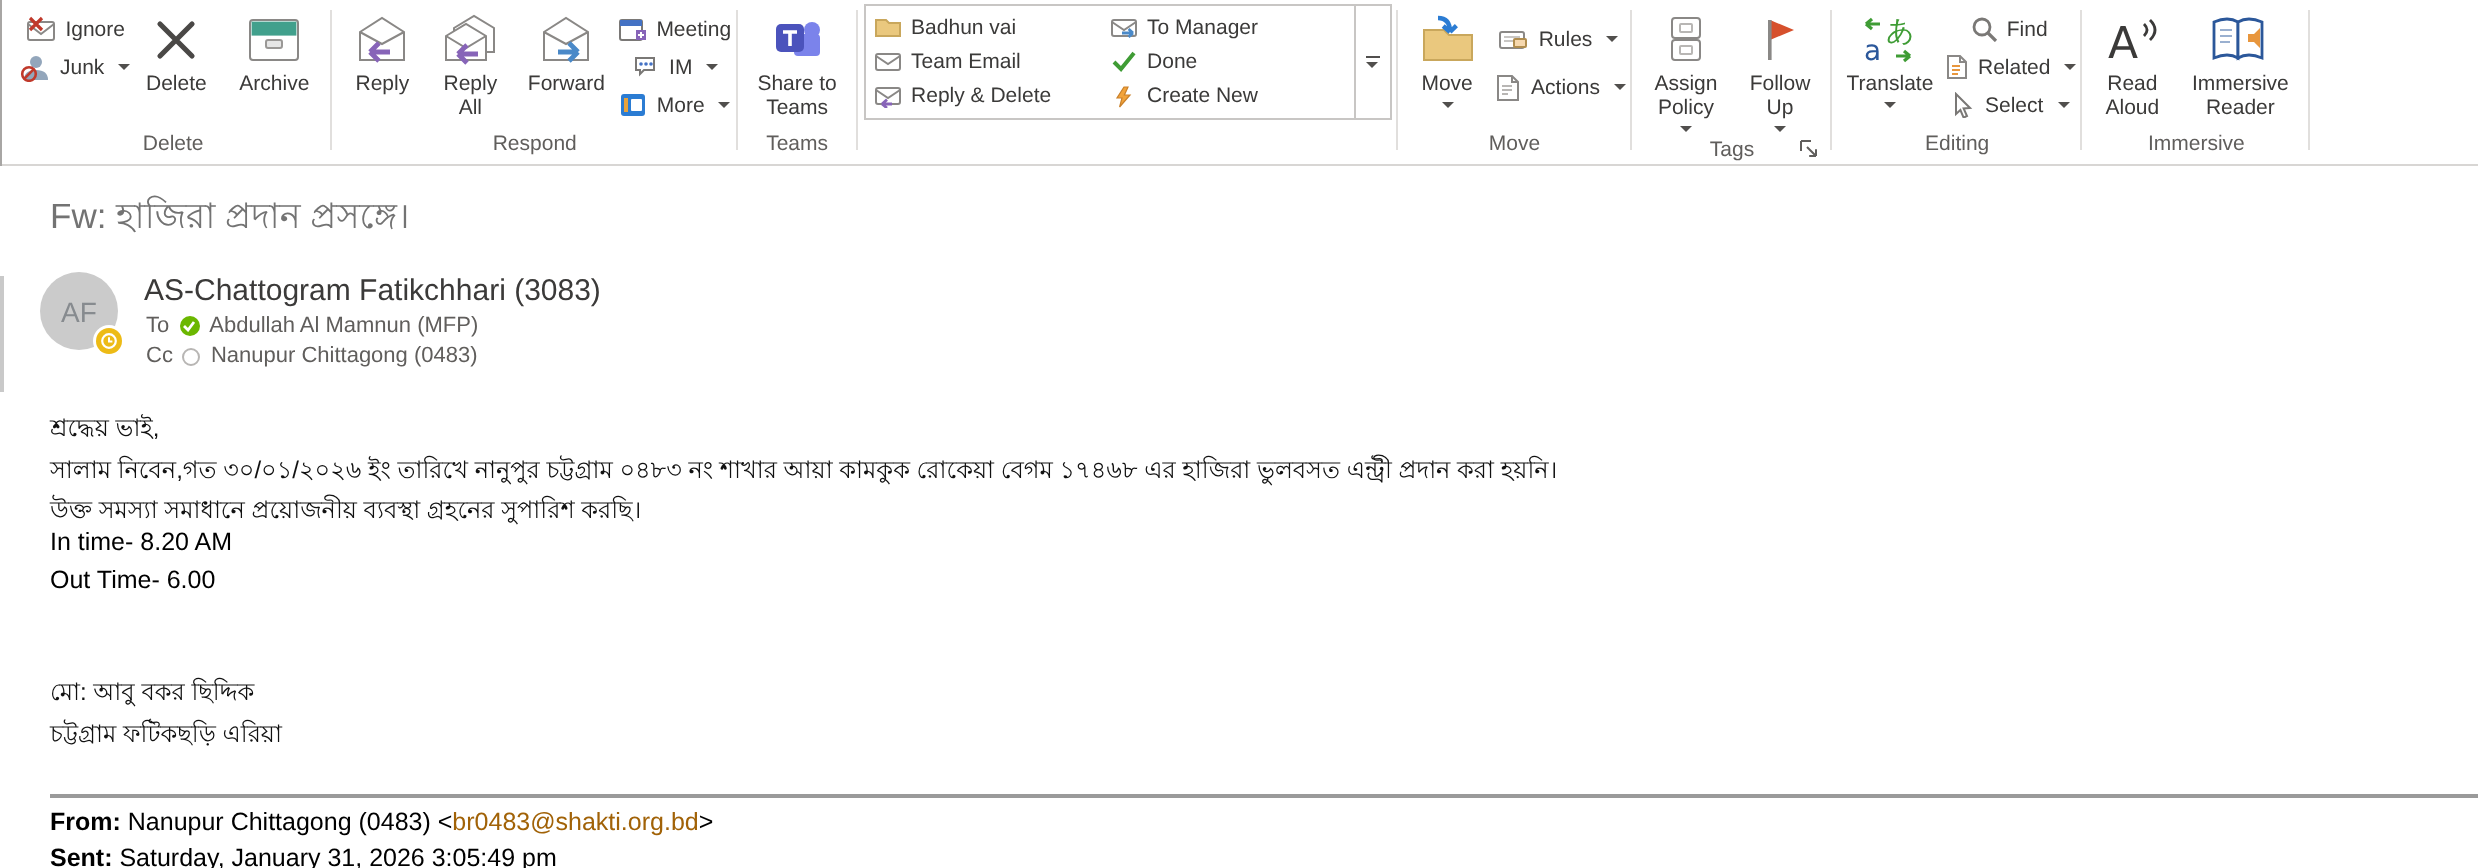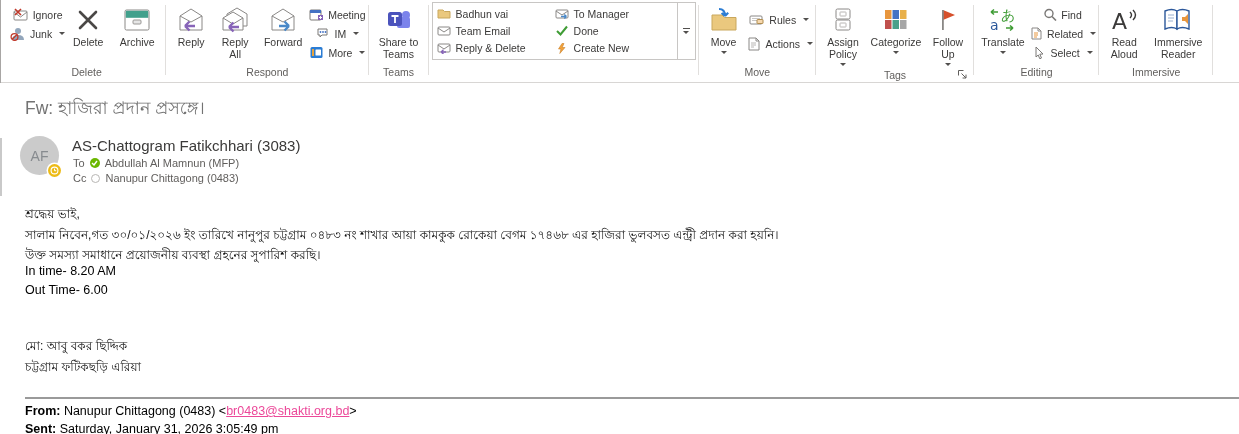--- a/index.html
+++ b/index.html
@@ -69,21 +69,21 @@
   .sender { position:absolute; left:72px; top:137px; font-size:15px; color:#3b3a39; }
   .addr-row { position:absolute; left:73px; display:flex; align-items:center; gap:5px; font-size:11px; color:#605e5c; }
   .addr-row.to { top:157px; } .addr-row.cc { top:172px; }
   .presence-ok { width:10px; height:10px; border-radius:50%; background:#6bb700; display:flex; align-items:center; justify-content:center; }
   .presence-none { width:9px; height:9px; border-radius:50%; background:#fff; border:1px solid #b8b6b4; }
   .body-line { position:absolute; left:25px; font-size:12px; color:#111; white-space:nowrap; }
   .latin { font-size:12.5px; color:#000; }
   .divider { position:absolute; left:25px; right:0; top:397px; height:2px; background:#9a9a9a; }
   .meta-line { position:absolute; left:25px; font-size:12.5px; color:#000; white-space:nowrap; }
   .meta-line b { font-weight:bold; }
-  .mail-link { color:#ec4899; text-decoration:underline; cursor:pointer; }
+  .mail-link { color:#a16207; cursor:pointer; }
   svg { display:block; }
 </style>
 </head>
 <body>
 
 <div class="screen">
 
   <div class="ribbon">
     <div class="ribbon-left-edge"></div>
 
@@ -340,36 +340,20 @@
         <div class="bl" style="width:48px">
           <div class="ibox">
               <svg width="22" height="26">
                 <rect x="4" y="2" width="14" height="10" rx="1.5" fill="#fff" stroke="#8a8886"></rect>
                 <rect x="4" y="13" width="14" height="10" rx="1.5" fill="#fff" stroke="#8a8886"></rect>
                 <rect x="8" y="5" width="6" height="4" rx="0.5" fill="none" stroke="#b8b6b4"></rect>
                 <rect x="8" y="16" width="6" height="4" rx="0.5" fill="none" stroke="#b8b6b4"></rect>
               </svg>
             </div>
           <span style="width:44px">Assign Policy</span>
-          <span class="carline">
-              <span class="car" style="margin-left:0"></span>
-            </span>
-        </div>
-        <div class="bl" style="width:58px">
-          <div class="ibox">
-              <svg width="26" height="24">
-                <rect x="2" y="2" width="6.5" height="9" fill="#e8963d"></rect>
-                <rect x="9.5" y="2" width="6.5" height="9" fill="#4472c4"></rect>
-                <rect x="17" y="2" width="6.5" height="9" fill="#e8b04b"></rect>
-                <rect x="2" y="12" width="6.5" height="9" fill="#c0504d"></rect>
-                <rect x="9.5" y="12" width="6.5" height="9" fill="#4ba08a"></rect>
-                <rect x="17" y="12" width="6.5" height="9" fill="#a6a6a6"></rect>
-              </svg>
-            </div>
-          <span>Categorize</span>
           <span class="carline">
               <span class="car" style="margin-left:0"></span>
             </span>
         </div>
         <div class="bl" style="width:46px">
           <div class="ibox">
               <svg width="20" height="26">
                 <path d="M5 3 L17 8 L5 13 Z" fill="#d6502c"></path>
                 <rect x="4" y="3" width="1.8" height="20" fill="#8a8886"></rect>
               </svg>

